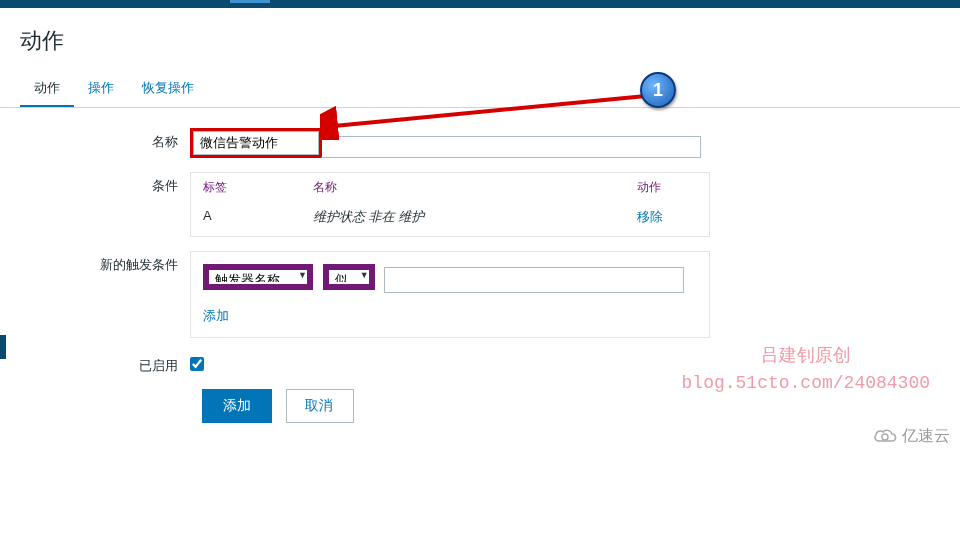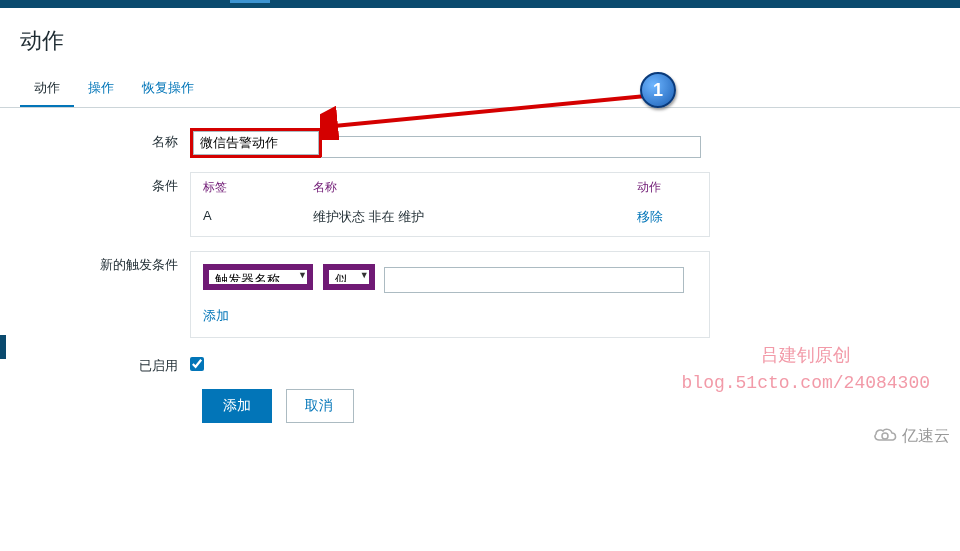--- a/index.html
+++ b/index.html
@@ -17,37 +17,37 @@
     .name-wrap { position: relative; display: flex; align-items: flex-end; }
     .name-box { border: 3px solid #d40000; padding: 0; display: inline-block; }
     .name-input { width: 126px; height: 24px; border: 1px solid #acbbc2; padding: 2px 6px; font-size: 13px; outline: none; }
     .name-rest { display: inline-block; width: 380px; height: 22px; border: 1px solid #acbbc2; border-left: none; vertical-align: top; margin-left: -1px; }
     .cond-box { border: 1px solid #dfe4e7; padding: 0; width: 520px; }
     .cond-head { display: flex; padding: 6px 12px; color: #701a75; font-size: 12px; }
     .cond-body { display: flex; padding: 6px 12px 10px; }
     .col-tag { width: 110px; }
     .col-name { flex: 1; }
     .col-act { width: 60px; text-align: left; }
-    .italic { }
+    .italic { font-style: italic; }
     .link { color: #0275b8; cursor: pointer; }
     .trigger-box { border: 1px solid #dfe4e7; padding: 12px; width: 520px; }
     .select { height: 26px; border: 6px solid #701a75; background: #fff; padding: 2px 20px 2px 6px; font-size: 13px; appearance: none; position: relative; }
     .sel-wrap { position: relative; display: inline-block; margin-right: 6px; }
     .sel-wrap::after { content: "▼"; position: absolute; right: 6px; top: 6px; font-size: 9px; color: #333; pointer-events: none; }
     .trig-input { height: 26px; border: 1px solid #acbbc2; width: 300px; padding: 2px 6px; }
     .add-link { margin-top: 14px; display: inline-block; }
     .checkbox { width: 14px; height: 14px; accent-color: #0275b8; }
     .btn-row { margin-left: 182px; margin-top: 12px; }
     .btn { display: inline-block; padding: 7px 20px; font-size: 14px; cursor: pointer; border: 1px solid; margin-right: 10px; }
     .btn-primary { background: #0275b8; color: #fff; border-color: #0275b8; }
     .btn-secondary { background: #fff; color: #0275b8; border-color: #acbbc2; padding-left: 18px; }
     .callout { position: absolute; top: 72px; left: 640px; width: 36px; height: 36px; border-radius: 50%; background: radial-gradient(circle at 35% 35%, #6db5ff, #1b5fb5); border: 2px solid #0a3a7a; display: flex; align-items: center; justify-content: center; color: #fff; font-weight: bold; font-size: 18px; box-shadow: 1px 2px 3px rgba(0,0,0,0.4); }
     .arrow-svg { position: absolute; top: 90px; left: 320px; pointer-events: none; }
     .watermark { position: absolute; bottom: 56px; right: 30px; text-align: center; color: #f29aa8; font-family: "Courier New", monospace; font-size: 18px; line-height: 1.5; }
-    .logo { position: absolute; bottom: 6px; right: 10px; color: #999; font-size: 16px; display: flex; gap: 4px; }
+    .logo { position: absolute; bottom: 6px; right: 10px; color: #999; font-size: 16px; display: flex; align-items: center; gap: 4px; }
     .left-stub { position: absolute; left: 0; top: 335px; width: 6px; height: 24px; background: #0a4a6e; }
   </style>
 </head>
 <body>
 
 <div class="top-bar"></div>
 <div class="left-stub"></div>
 
 <h1 class="page-title">动作</h1>
 

